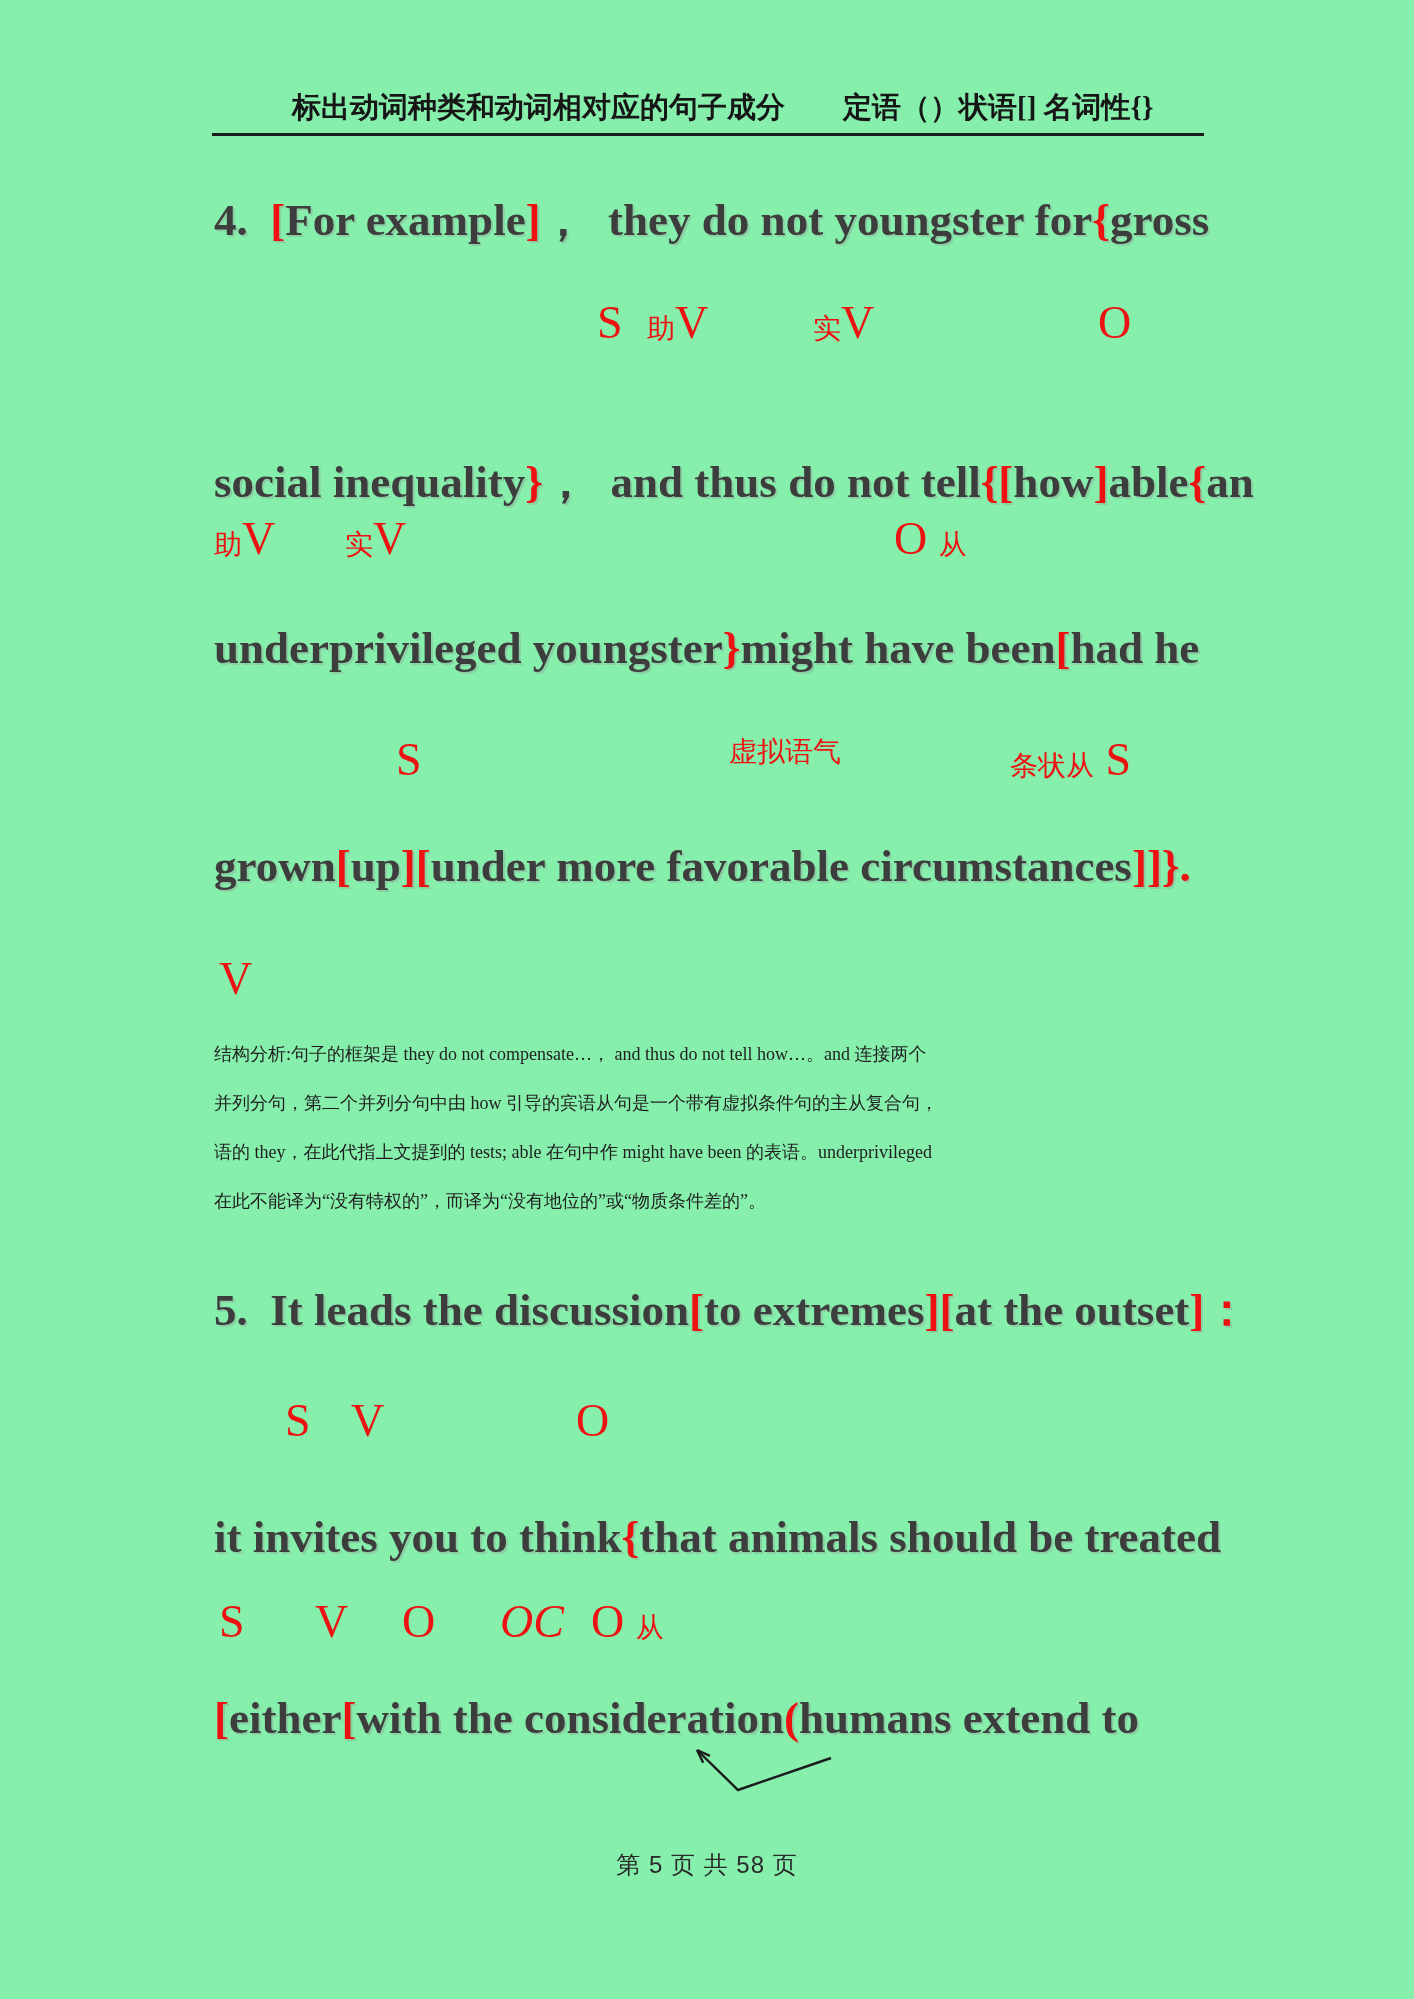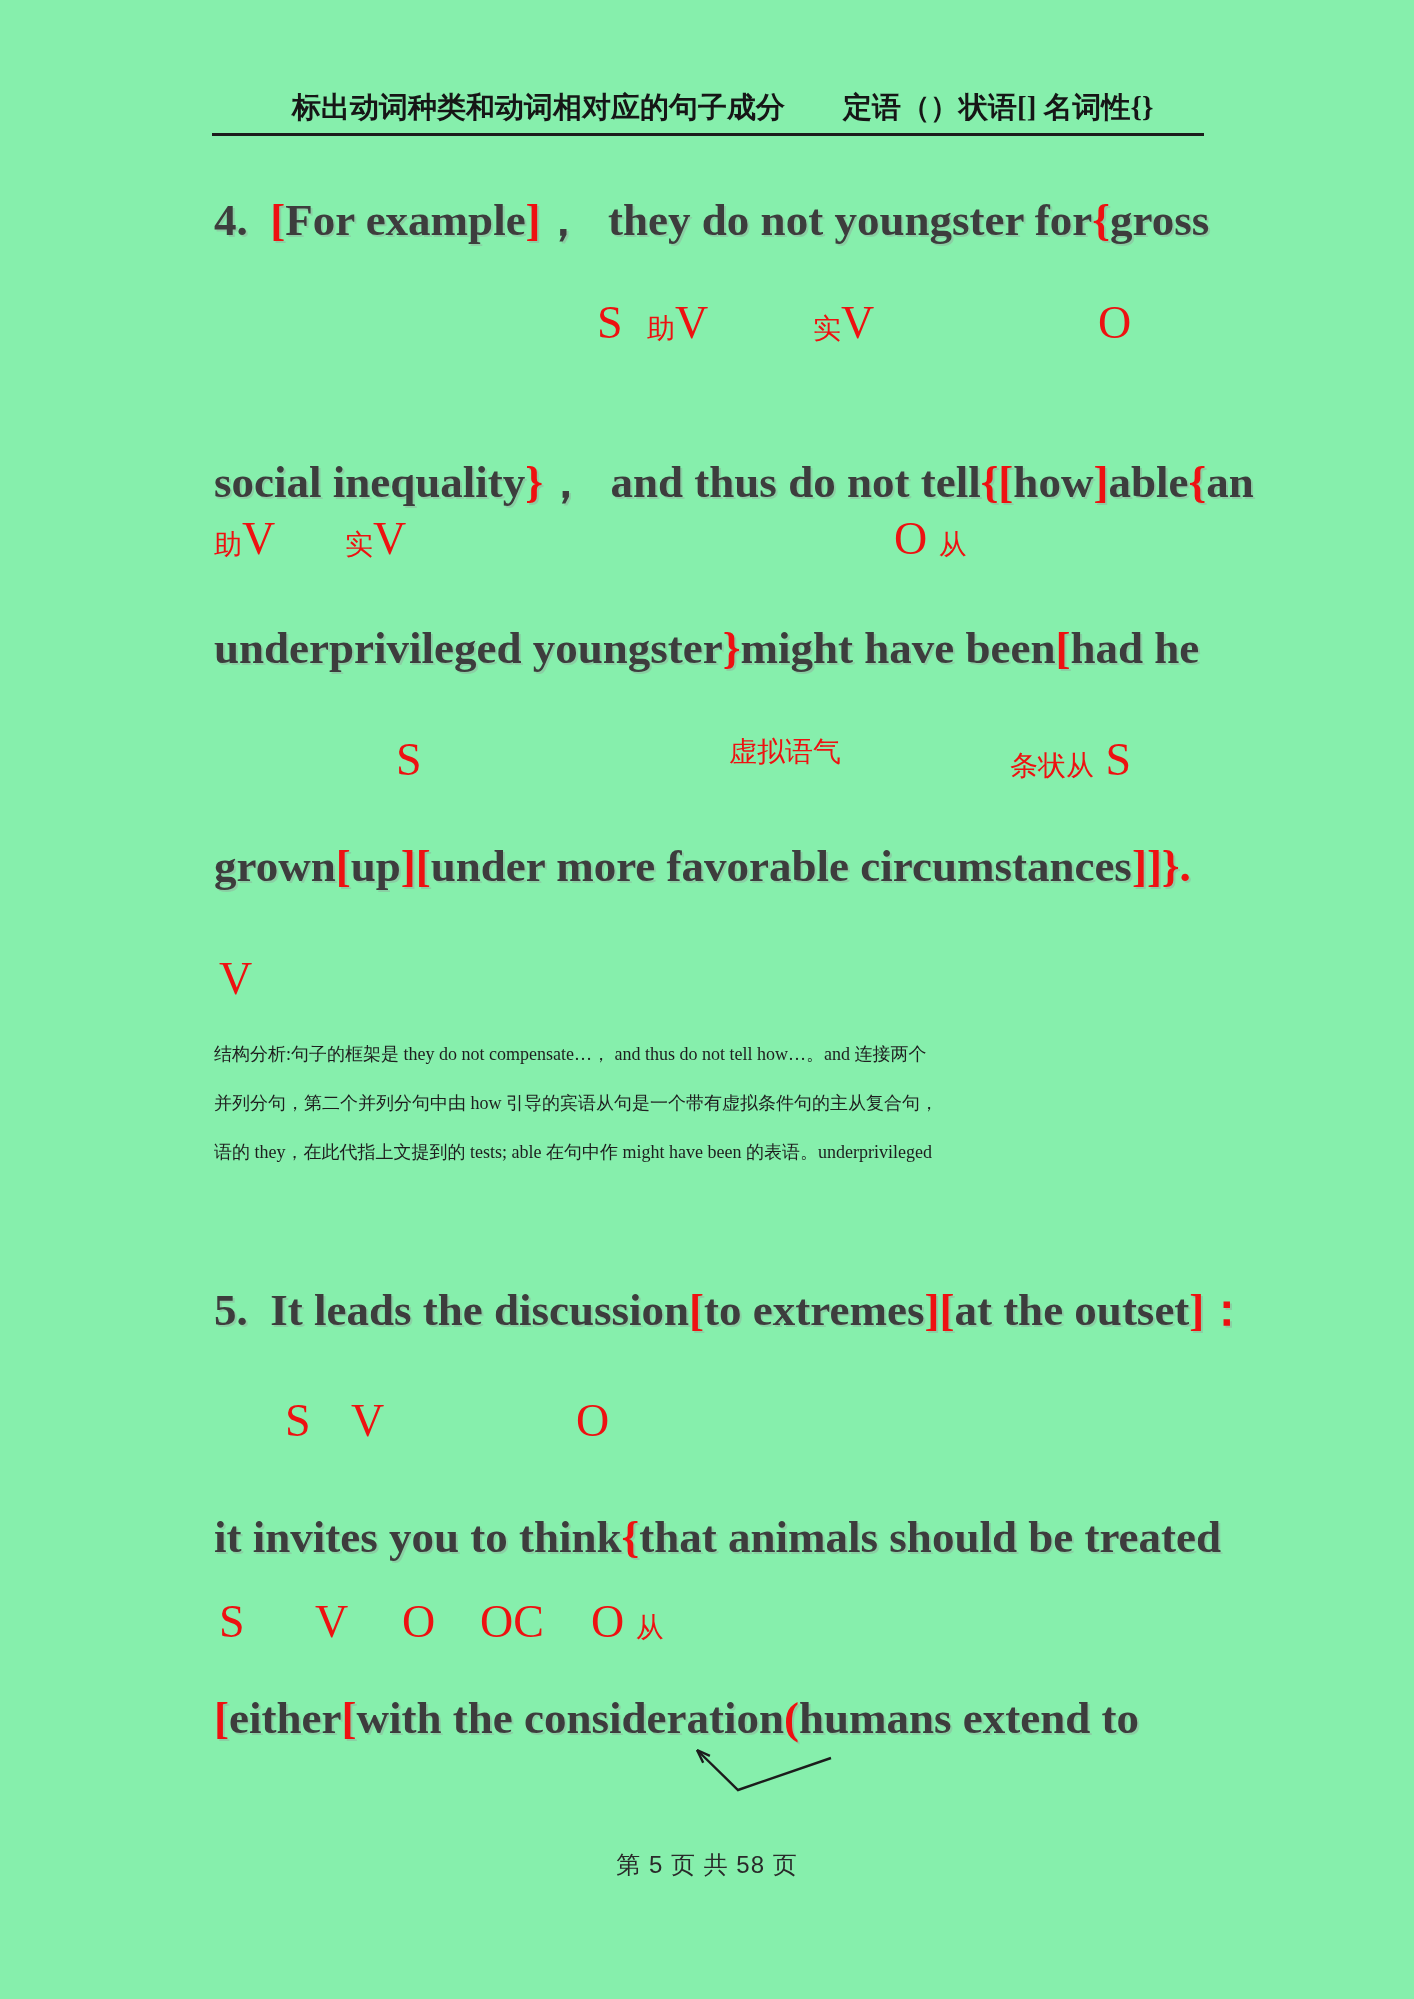--- a/index.html
+++ b/index.html
@@ -64,33 +64,33 @@
       <div class="sentence" style="top: 622px;"><span class="seg-ink">underprivileged youngster</span><span class="seg-red">}</span><span class="seg-ink">might have been</span><span class="seg-red">[</span><span class="seg-ink">had he</span></div>
       <div class="annot-row" style="top: 733px;">
         <span class="annot-item" style="left: 396px;"><span class="lat">S</span></span>
         <span class="annot-item" style="left: 729px;"><span class="cjk">虚拟语气</span></span>
         <span class="annot-item" style="left: 1010px;"><span class="cjk">条状从</span><span class="lat"> S</span></span>
       </div>
       <div class="sentence" style="top: 840px;"><span class="seg-ink">grown</span><span class="seg-red">[</span><span class="seg-ink">up</span><span class="seg-red">][</span><span class="seg-ink">under more favorable circumstances</span><span class="seg-red">]]}.</span></div>
       <div class="annot-row" style="top: 952px;">
         <span class="annot-item" style="left: 219px;"><span class="lat">V</span></span>
       </div>
-      <div class="analysis" style="top: 1030px;"><p>结构分析:句子的框架是 they do not compensate…， and thus do not tell how…。and 连接两个</p><p>并列分句，第二个并列分句中由 how 引导的宾语从句是一个带有虚拟条件句的主从复合句，</p><p>语的 they，在此代指上文提到的 tests; able 在句中作 might have been 的表语。underprivileged</p></div>
+      <div class="analysis" style="top: 1030px;"><p>结构分析:句子的框架是 they do not compensate…， and thus do not tell how…。and 连接两个</p><p>并列分句，第二个并列分句中由 how 引导的宾语从句是一个带有虚拟条件句的主从复合句，</p><p>语的 they，在此代指上文提到的 tests; able 在句中作 might have been 的表语。underprivileged</p><p>在此不能译为“没有特权的”，而译为“没有地位的”或“物质条件差的”。</p></div>
       <div class="sentence" style="top: 1280px;"><span class="seg-ink">5.  It leads the discussion</span><span class="seg-red">[</span><span class="seg-ink">to extremes</span><span class="seg-red">][</span><span class="seg-ink">at the outset</span><span class="seg-red">]：</span></div>
       <div class="annot-row" style="top: 1394px;">
         <span class="annot-item" style="left: 285px;"><span class="lat">S</span></span>
         <span class="annot-item" style="left: 351px;"><span class="lat">V</span></span>
         <span class="annot-item" style="left: 576px;"><span class="lat">O</span></span>
       </div>
       <div class="sentence" style="top: 1487px; margin-top: 24px;"><span class="seg-ink">it invites you to think</span><span class="seg-red">{</span><span class="seg-ink">that animals should be treated</span></div>
       <div class="annot-row" style="top: 1595px;">
         <span class="annot-item" style="left: 219px;"><span class="lat">S</span></span>
         <span class="annot-item" style="left: 315px;"><span class="lat">V</span></span>
         <span class="annot-item" style="left: 402px;"><span class="lat">O</span></span>
-        <span class="annot-item" style="left: 480px;"><span class="lat">OC</span></span>
+        <span class="annot-item" style="left: 500px; font-style: italic;"><span class="lat">OC</span></span>
         <span class="annot-item" style="left: 591px;"><span class="lat">O </span><span class="cjk">从</span></span>
       </div>
       <div class="sentence" style="top: 1692px;"><span class="seg-red">[</span><span class="seg-ink">either</span><span class="seg-red">[</span><span class="seg-ink">with the consideration</span><span class="seg-red">(</span><span class="seg-ink">humans extend to</span></div>
     </div>
 
   <svg class="arrow-svg" width="170" height="66" viewBox="0 0 170 66">
     <path d="M9 8 L50 48 L143 16" fill="none" stroke="#1c1c1c" stroke-width="2.4"></path>
     <path d="M9 8 L15.2 20.7 M9 8 L21.9 13.8" fill="none" stroke="#1c1c1c" stroke-width="2.4"></path>
   </svg>
 

